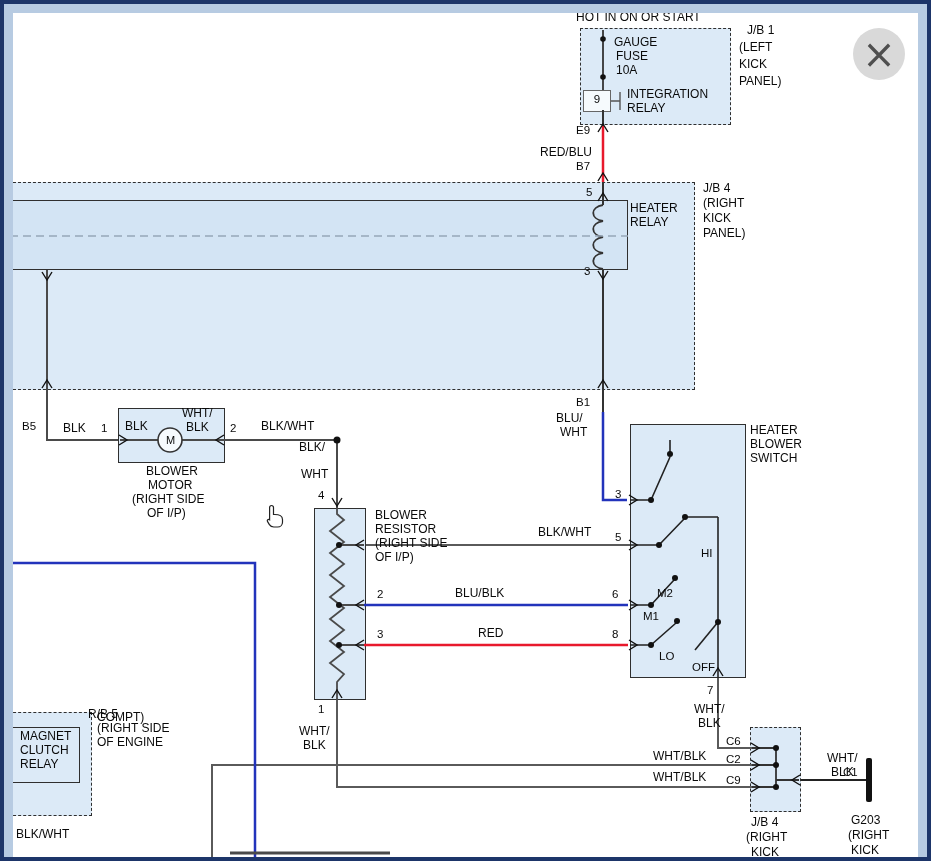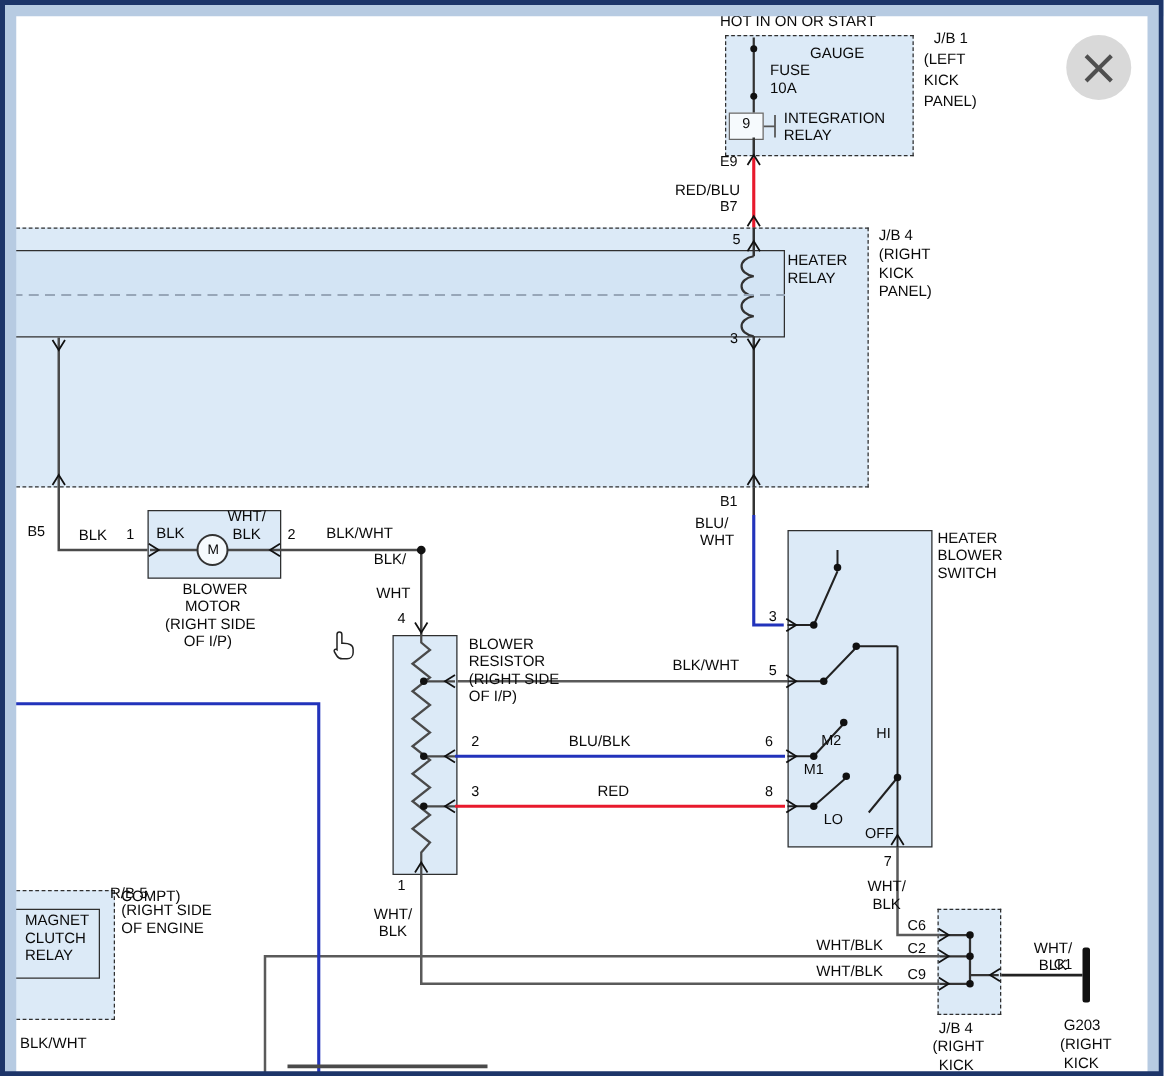--- a/index.html
+++ b/index.html
@@ -164,21 +164,21 @@
       <path d="M751 782 L759 787 L751 792"></path>
       <path d="M800 775 L792 780 L800 785"></path>
     </g>
 
     <g transform="translate(267,504)">
       <path d="M4.5 1.5 C5.8 1.5 6.5 2.3 6.5 3.6 L6.5 10.5 L7.8 10.5 C12.5 10.5 15.5 12.2 15.5 15.5 L15.5 18.2 C15.5 21 13.4 23 10.6 23 L6.8 23 C4.8 23 3.4 22.2 2.4 20.6 L0.6 17.6 C-0.2 16.3 0.9 15 2.3 15.6 L2.6 15.8 L2.6 3.6 C2.6 2.3 3.3 1.5 4.5 1.5 Z" fill="#fff" stroke="#222" stroke-width="1.2"></path>
     </g>
   </svg>
 
   <div class="lbl" style="left:576px;top:11px">HOT IN ON OR START</div>
-  <div class="lbl" style="left:648px;top:36px">GAUGE</div>
+  <div class="lbl" style="left:614px;top:36px">GAUGE</div>
   <div class="lbl" style="left:616px;top:50px">FUSE</div>
   <div class="lbl" style="left:616px;top:64px">10A</div>
   <div class="lbl pin" style="left:583px;top:93px;width:28px;text-align:center">9</div>
   <div class="lbl" style="left:627px;top:88px">INTEGRATION</div>
   <div class="lbl" style="left:627px;top:102px">RELAY</div>
   <div class="lbl" style="left:747px;top:24px">J/B 1</div>
   <div class="lbl" style="left:739px;top:41px">(LEFT</div>
   <div class="lbl" style="left:739px;top:58px">KICK</div>
   <div class="lbl" style="left:739px;top:75px">PANEL)</div>
   <div class="lbl pin" style="left:576px;top:124px">E9</div>
@@ -229,21 +229,21 @@
 
   <div class="lbl pin" style="left:615px;top:488px">3</div>
   <div class="lbl pin" style="left:615px;top:531px">5</div>
   <div class="lbl pin" style="left:612px;top:588px">6</div>
   <div class="lbl pin" style="left:612px;top:628px">8</div>
   <div class="lbl" style="left:750px;top:424px">HEATER</div>
   <div class="lbl" style="left:750px;top:438px">BLOWER</div>
   <div class="lbl" style="left:750px;top:452px">SWITCH</div>
   <div class="lbl pin" style="left:657px;top:587px">M2</div>
   <div class="lbl pin" style="left:643px;top:610px">M1</div>
-  <div class="lbl pin" style="left:701px;top:581px">HI</div>
+  <div class="lbl pin" style="left:701px;top:547px">HI</div>
   <div class="lbl pin" style="left:659px;top:650px">LO</div>
   <div class="lbl pin" style="left:692px;top:661px">OFF</div>
   <div class="lbl pin" style="left:707px;top:684px">7</div>
   <div class="lbl" style="left:694px;top:703px">WHT/</div>
   <div class="lbl" style="left:698px;top:717px">BLK</div>
 
   <div class="lbl pin" style="left:726px;top:735px">C6</div>
   <div class="lbl pin" style="left:726px;top:753px">C2</div>
   <div class="lbl pin" style="left:726px;top:774px">C9</div>
   <div class="lbl" style="left:653px;top:750px">WHT/BLK</div>

